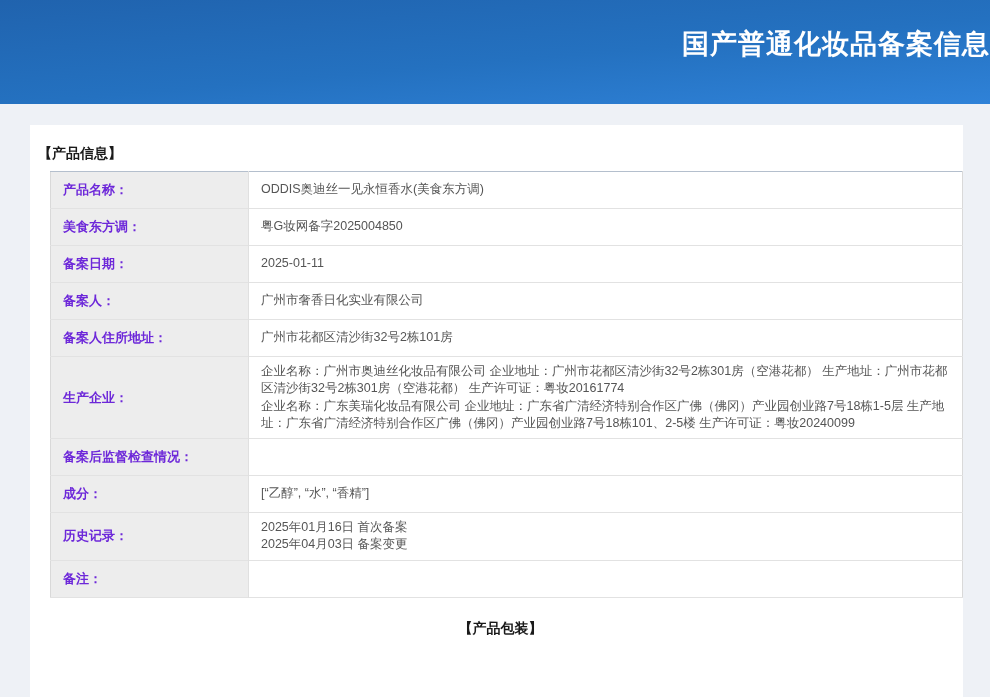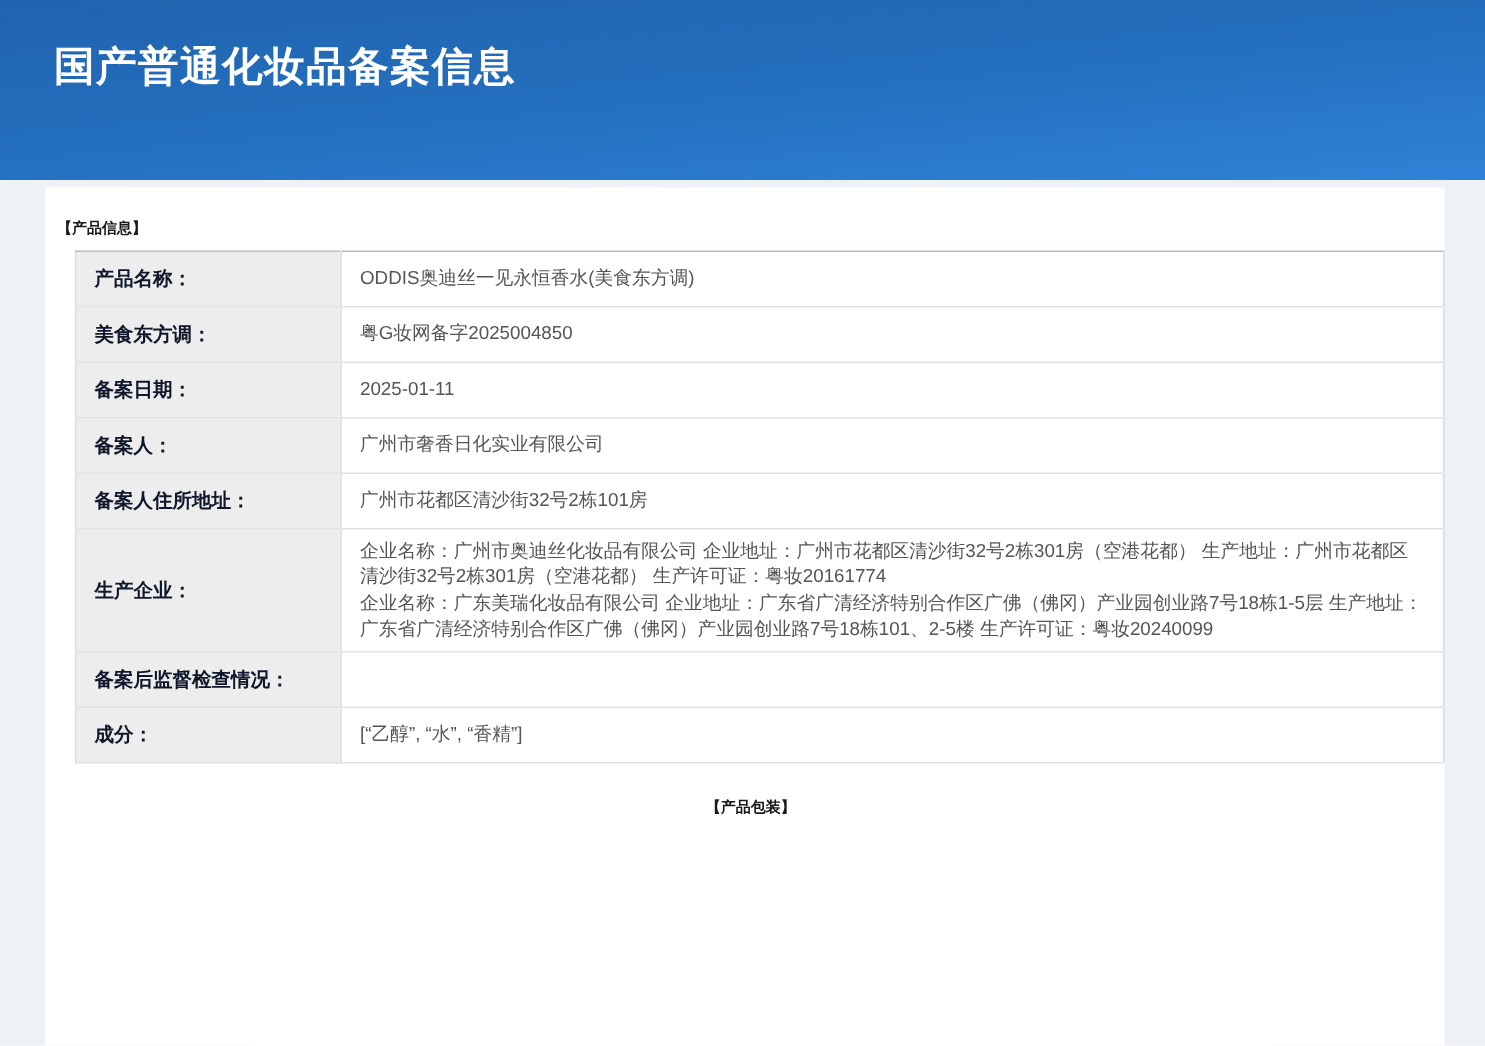--- a/index.html
+++ b/index.html
@@ -4,23 +4,24 @@
 <style>
   * { margin: 0; padding: 0; box-sizing: border-box; }
   html, body { width: 990px; height: 697px; overflow: hidden; }
   body {
     font-family: "Liberation Sans", "DejaVu Sans", sans-serif;
     background: #eef1f6;
     position: relative;
   }
   
   .page-header {
-    height: 120px;
+    height: 104px;
     background: linear-gradient(175deg, #2063ae 0%, #2471c0 55%, #2f82d8 100%);
     padding: 26px 0 0 36px;
+    text-align: right;
   }
   .page-header h1 {
     color: #ffffff;
     font-size: 27px;
     font-weight: bold;
     letter-spacing: 1px;
   }
   
   .card {
     position: absolute;
@@ -55,41 +56,41 @@
     bottom: 0;
     margin-left: -7px;
     width: 0; height: 0;
     border-left: 7px solid transparent;
     border-right: 7px solid transparent;
     border-bottom: 7px solid #2e7fd2;
   }
   
   .section-title {
     margin: 20px 0 8px 8px;
-    font-size: 10px;
+    font-size: 14px;
     font-weight: bold;
     color: #1a1a1a;
   }
   
   table.info {
     margin-left: 20px;
     width: calc(100% - 20px);
     border-collapse: collapse;
     border: 1px solid #d9d9d9;
     border-top: 1px solid #b4bfcd;
   }
   table.info tr { border-bottom: 1px solid #e2e2e2; }
   table.info th {
-    width: 177px;
+    width: 198px;
     background: #ededed;
     text-align: left;
     vertical-align: middle;
     font-size: 13px;
     font-weight: bold;
-    color: #0f172a;
+    color: #6d28d9;
     padding: 9px 12px;
     border-right: 1px solid #e0e0e0;
   }
   table.info td {
     font-size: 12.5px;
     color: #555555;
     padding: 6px 12px;
     line-height: 1.38;
     white-space: pre-line;
     vertical-align: middle;
@@ -137,18 +138,27 @@
 企业名称：广东美瑞化妆品有限公司 企业地址：广东省广清经济特别合作区广佛（佛冈）产业园创业路7号18栋1-5层 生产地址：广东省广清经济特别合作区广佛（佛冈）产业园创业路7号18栋101、2-5楼 生产许可证：粤妆20240099</td>
       </tr>
       <tr>
         <th>备案后监督检查情况：</th>
         <td></td>
       </tr>
       <tr>
         <th>成分：</th>
         <td>[“乙醇”, “水”, “香精”]</td>
       </tr>
+      <tr>
+        <th>历史记录：</th>
+        <td>2025年01月16日 首次备案
+2025年04月03日 备案变更</td>
+      </tr>
+      <tr>
+        <th>备注：</th>
+        <td></td>
+      </tr>
     </tbody>
   </table>
 
   <div class="section-title pack-title">【产品包装】</div>
 
 </div>
 
 </body></html>

